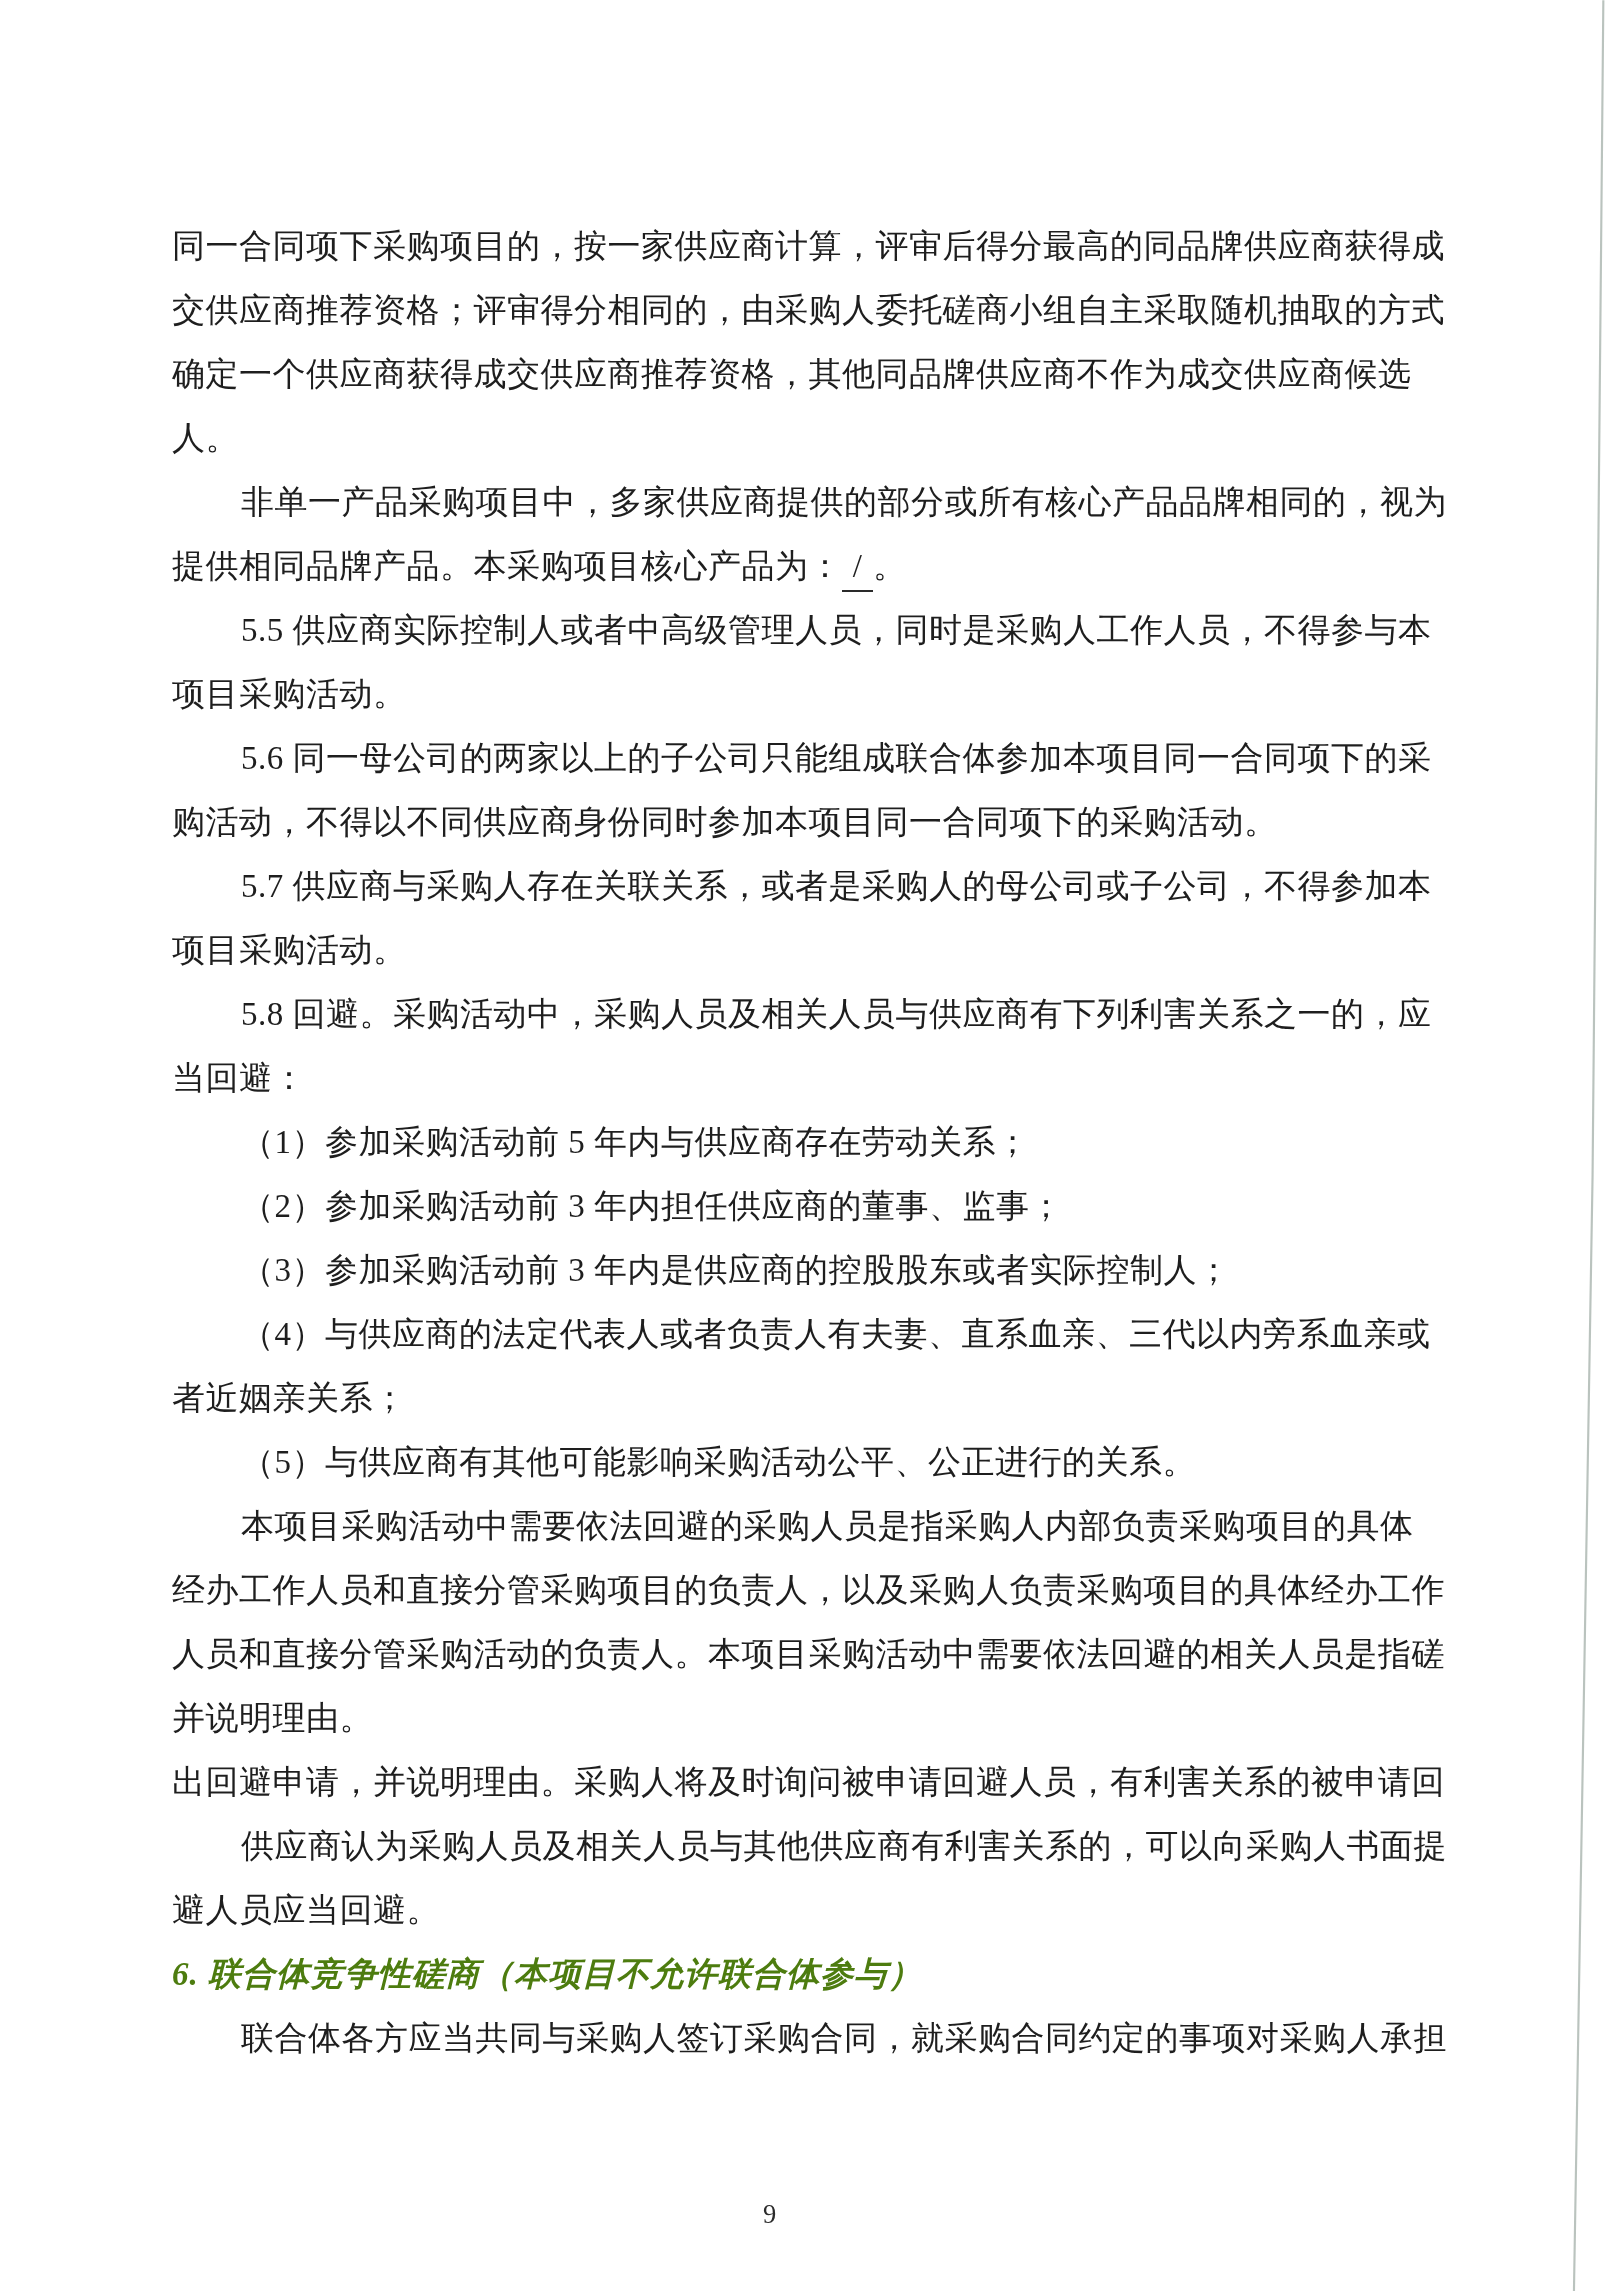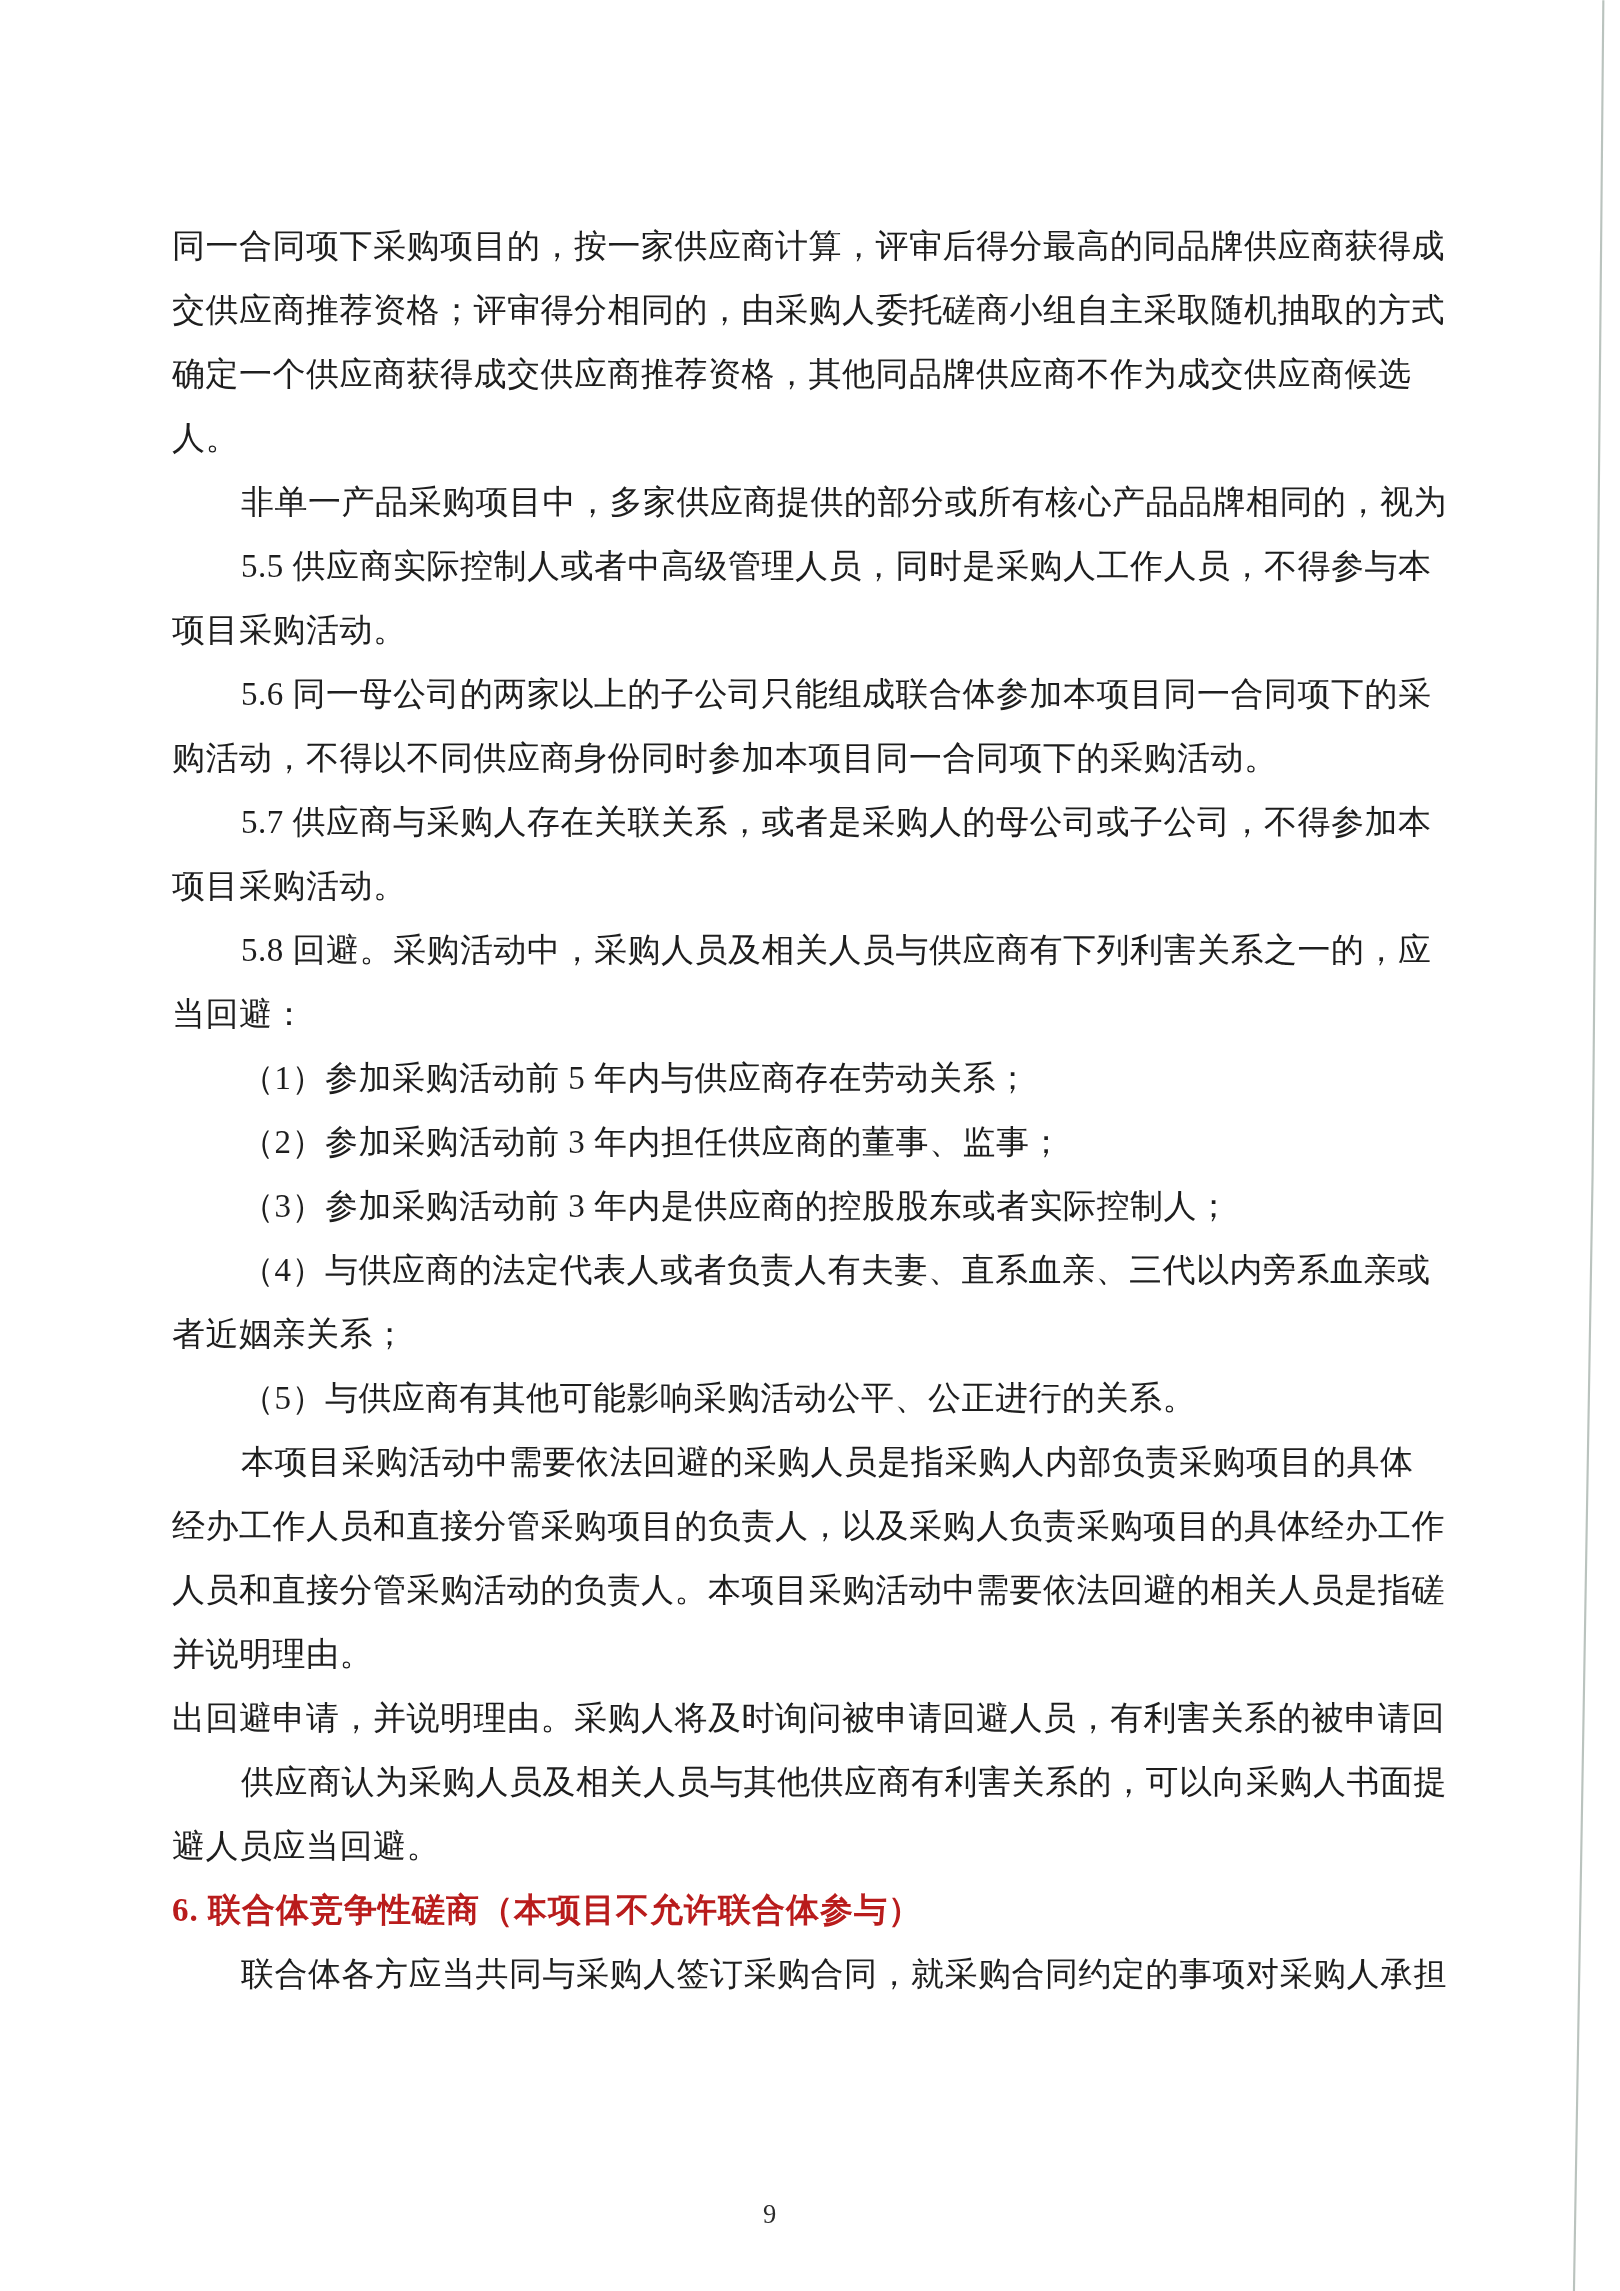--- a/index.html
+++ b/index.html
@@ -28,22 +28,23 @@
   .line {
     height: 64px;
     line-height: 64px;
     white-space: pre;
   }
   .line.indent {
     text-indent: 69px;
   }
   .line.bold {
     font-weight: 700;
-    color: #b91c1c;
+    color: #4d7c0f;
     letter-spacing: 1px;
+    font-style: italic;
   }
   .blank {
     display: inline-block;
     min-width: 31px;
     border-bottom: 2px solid #2a2a2a;
     text-align: center;
     line-height: 39px;
     height: 43px;
     vertical-align: baseline;
     font-style: normal;
@@ -68,20 +69,21 @@
 <body>
 
 <div class="page">
 
   <div class="body-text">
       <div class="line">同一合同项下采购项目的，按一家供应商计算，评审后得分最高的同品牌供应商获得成</div>
       <div class="line">交供应商推荐资格；评审得分相同的，由采购人委托磋商小组自主采取随机抽取的方式</div>
       <div class="line">确定一个供应商获得成交供应商推荐资格，其他同品牌供应商不作为成交供应商候选</div>
       <div class="line">人。</div>
       <div class="line indent">非单一产品采购项目中，多家供应商提供的部分或所有核心产品品牌相同的，视为</div>
+      <div class="line"><span>提供相同品牌产品。本采购项目核心产品为：</span><span class="blank">/</span><span>。</span></div>
       <div class="line indent">5.5 供应商实际控制人或者中高级管理人员，同时是采购人工作人员，不得参与本</div>
       <div class="line">项目采购活动。</div>
       <div class="line indent">5.6 同一母公司的两家以上的子公司只能组成联合体参加本项目同一合同项下的采</div>
       <div class="line">购活动，不得以不同供应商身份同时参加本项目同一合同项下的采购活动。</div>
       <div class="line indent">5.7 供应商与采购人存在关联关系，或者是采购人的母公司或子公司，不得参加本</div>
       <div class="line">项目采购活动。</div>
       <div class="line indent">5.8 回避。采购活动中，采购人员及相关人员与供应商有下列利害关系之一的，应</div>
       <div class="line">当回避：</div>
       <div class="line indent">（1）参加采购活动前 5 年内与供应商存在劳动关系；</div>
       <div class="line indent">（2）参加采购活动前 3 年内担任供应商的董事、监事；</div>

